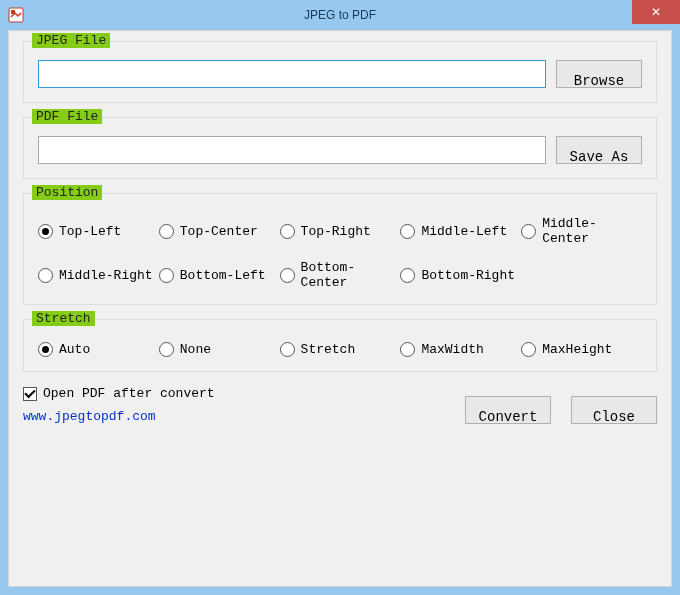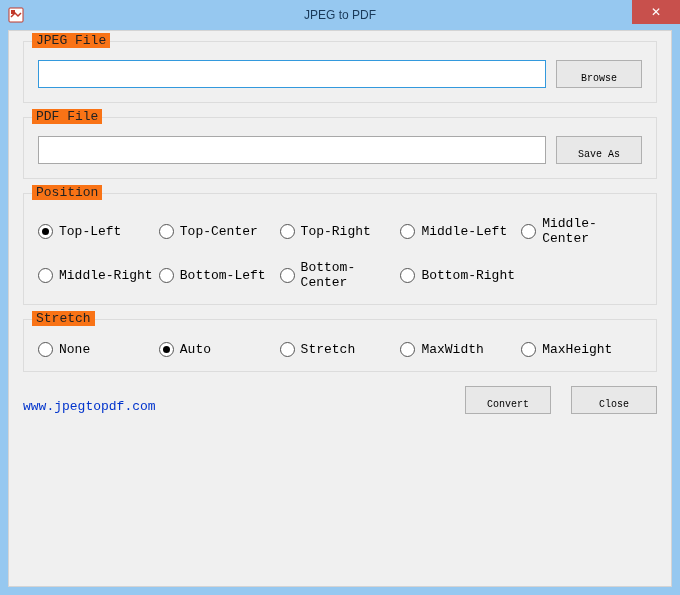--- a/index.html
+++ b/index.html
@@ -66,21 +66,21 @@
   border: 1px solid #dcdcdc;
   background: #f0f0f0;
   margin-bottom: 14px;
   padding: 18px 14px 14px 14px;
   position: relative;
 }
 .group-label {
   position: absolute;
   top: -9px;
   left: 8px;
-  background: #f97316;
+  background: #84cc16;
   padding: 0 4px;
   color: #222;
 }
 .file-row {
   display: flex;
   align-items: center;
   gap: 10px;
 }
 .text-input {
   flex: 1;
@@ -94,21 +94,21 @@
 }
 .text-input.focused {
   border: 1px solid #3399dd;
 }
 .btn {
   height: 28px;
   min-width: 86px;
   background: #e8e8e8;
   border: 1px solid #b0b0b0;
   font-family: "Courier New", monospace;
-  font-size: 10px;
+  font-size: 14px;
   cursor: pointer;
   padding: 12px 10px;
 }
 .radio-grid {
   display: grid;
   grid-template-columns: repeat(5, 1fr);
   row-gap: 14px;
   margin-top: 4px;
 }
 .radio-row5 {
@@ -261,47 +261,51 @@
           <div class="radio">
             <span class="radio-circle"></span>
             <span>Bottom-Right</span>
           </div>
         </div>
     </div>
 
     <div class="group">
       <span class="group-label">Stretch</span>
       <div class="radio-row5" id="stretch-radios">
-          <div class="radio">
-            <span class="radio-circle"></span>
-            <span>None</span>
-          </div>
           <div class="radio checked">
             <span class="radio-circle">
               <span class="radio-dot"></span>
             </span>
             <span>Auto</span>
           </div>
           <div class="radio">
             <span class="radio-circle"></span>
+            <span>None</span>
+          </div>
+          <div class="radio">
+            <span class="radio-circle"></span>
             <span>Stretch</span>
           </div>
           <div class="radio">
             <span class="radio-circle"></span>
             <span>MaxWidth</span>
           </div>
           <div class="radio">
             <span class="radio-circle"></span>
             <span>MaxHeight</span>
           </div>
         </div>
     </div>
 
     <div class="bottom-area">
       <div class="bottom-left">
+        <div class="checkbox-row">
+          <span class="checkbox-box checked"></span>
+          <span>Open PDF after convert</span>
+        </div>
         <span class="link">www.jpegtopdf.com</span>
       </div>
       <div class="bottom-buttons">
         <button class="btn">Convert</button>
         <button class="btn">Close</button>
       </div>
     </div>
 
   </div>
 </div>

